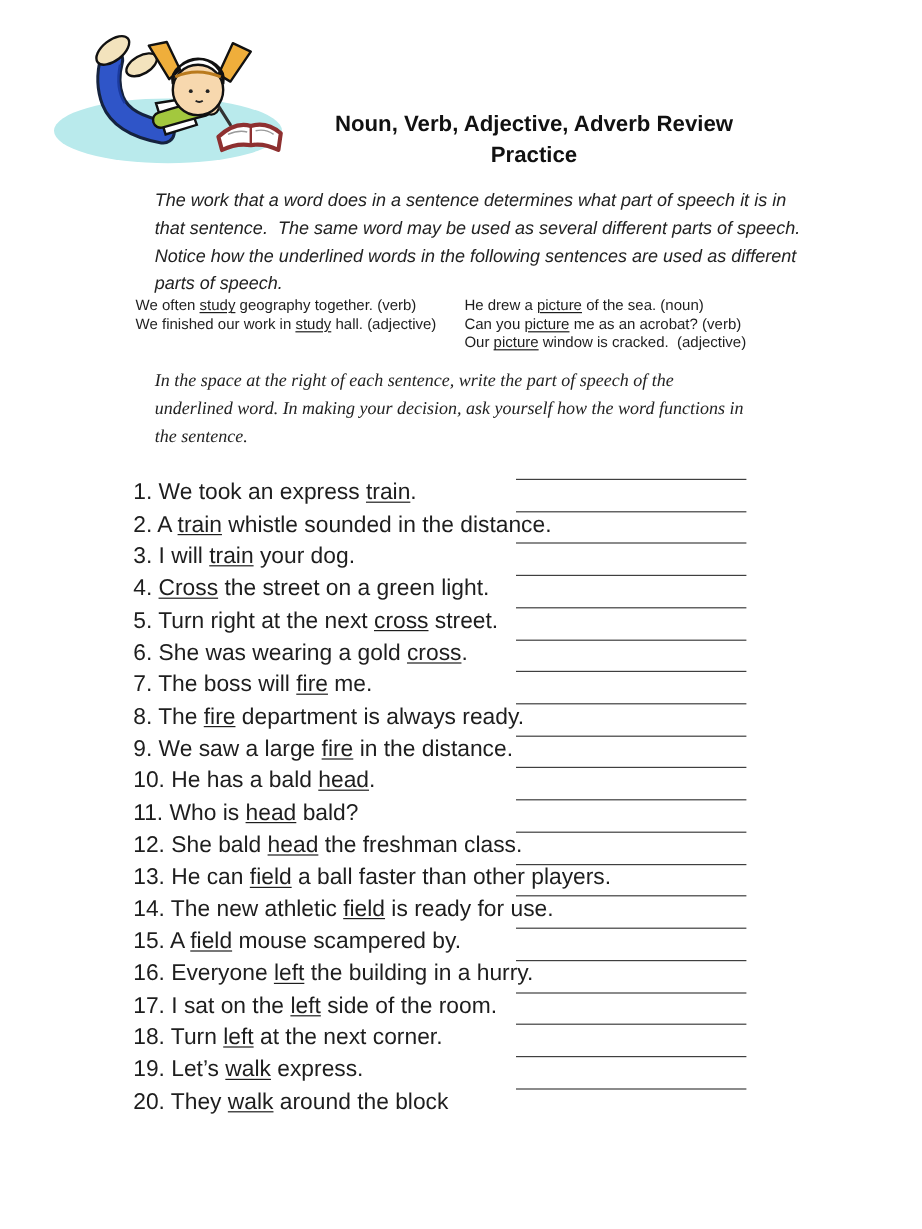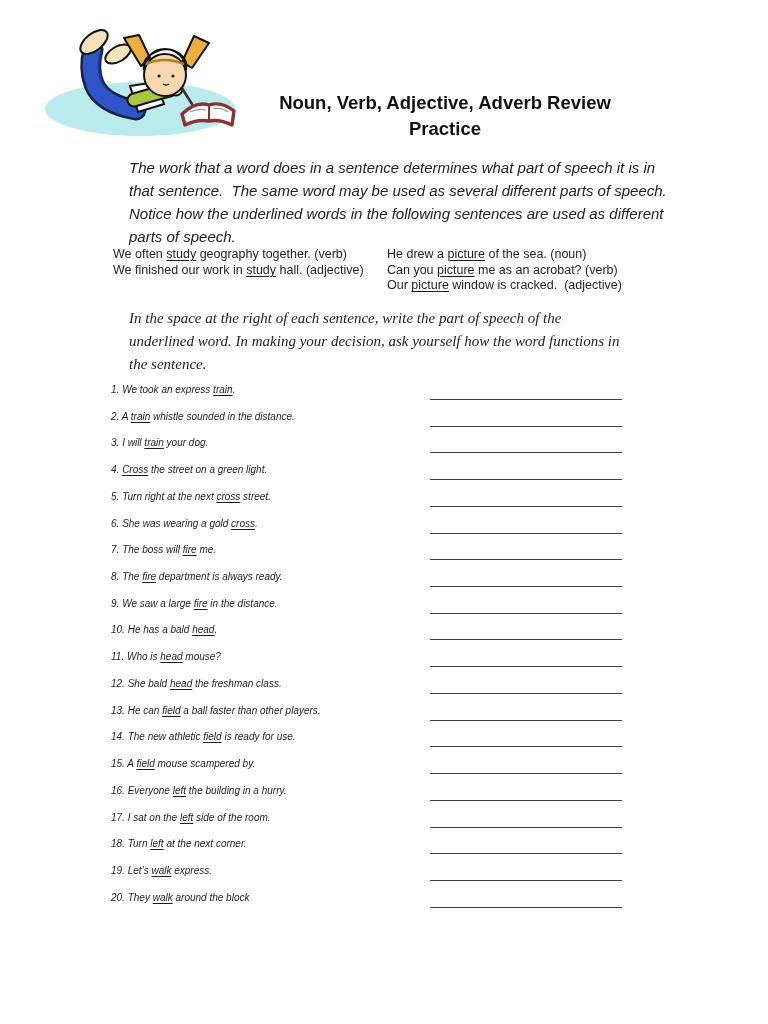--- a/index.html
+++ b/index.html
@@ -17,21 +17,21 @@
   .intro { top:156px; }
   .instructions { top:307px;font-family:Liberation Serif, serif; }
   .examples { position:absolute; left:113px; top:247px; width:545px; height:52px; font-size:12.5px; }
   .excol { position:absolute; top:0; }
   .excol.left { left:0; }
   .excol.right { left:274px; }
   .exline { white-space:pre; line-height:15.6px; }
   .uword { text-decoration:underline; text-underline-offset:2px; text-decoration-thickness:1px; }
   .questions { position:absolute; left:111px; top:381px; width:545px; }
   .qrow { position:relative; height:26.72px; }
-  .qtext { position:absolute; left:0; top:3px; font-size:10px; white-space:pre;font-style:italic; }
+  .qtext { position:absolute; left:0; top:19px; font-size:19px; white-space:pre; }
   .blank {
     position:absolute; left:319px; top:2px; width:192px; height:16px;
     border-bottom:1.4px solid #3f3f3f;
   }
 </style>
 </head>
 <body>
 
 <div class="page">
 
@@ -139,21 +139,21 @@
   </div>
       <div class="qrow">
     <span class="qtext"><span class="qnum">9. </span><span class="pre">We saw a large </span><span class="uword">fire</span><span class="post"> in the distance.</span></span>
     <span class="blank"></span>
   </div>
       <div class="qrow">
     <span class="qtext"><span class="qnum">10. </span><span class="pre">He has a bald </span><span class="uword">head</span><span class="post">.</span></span>
     <span class="blank"></span>
   </div>
       <div class="qrow">
-    <span class="qtext"><span class="qnum">11. </span><span class="pre">Who is </span><span class="uword">head</span><span class="post"> mouse?</span></span>
+    <span class="qtext"><span class="qnum">11. </span><span class="pre">Who is </span><span class="uword">head</span><span class="post"> bald?</span></span>
     <span class="blank"></span>
   </div>
       <div class="qrow">
     <span class="qtext"><span class="qnum">12. </span><span class="pre">She bald </span><span class="uword">head</span><span class="post"> the freshman class.</span></span>
     <span class="blank"></span>
   </div>
       <div class="qrow">
     <span class="qtext"><span class="qnum">13. </span><span class="pre">He can </span><span class="uword">field</span><span class="post"> a ball faster than other players.</span></span>
     <span class="blank"></span>
   </div>

